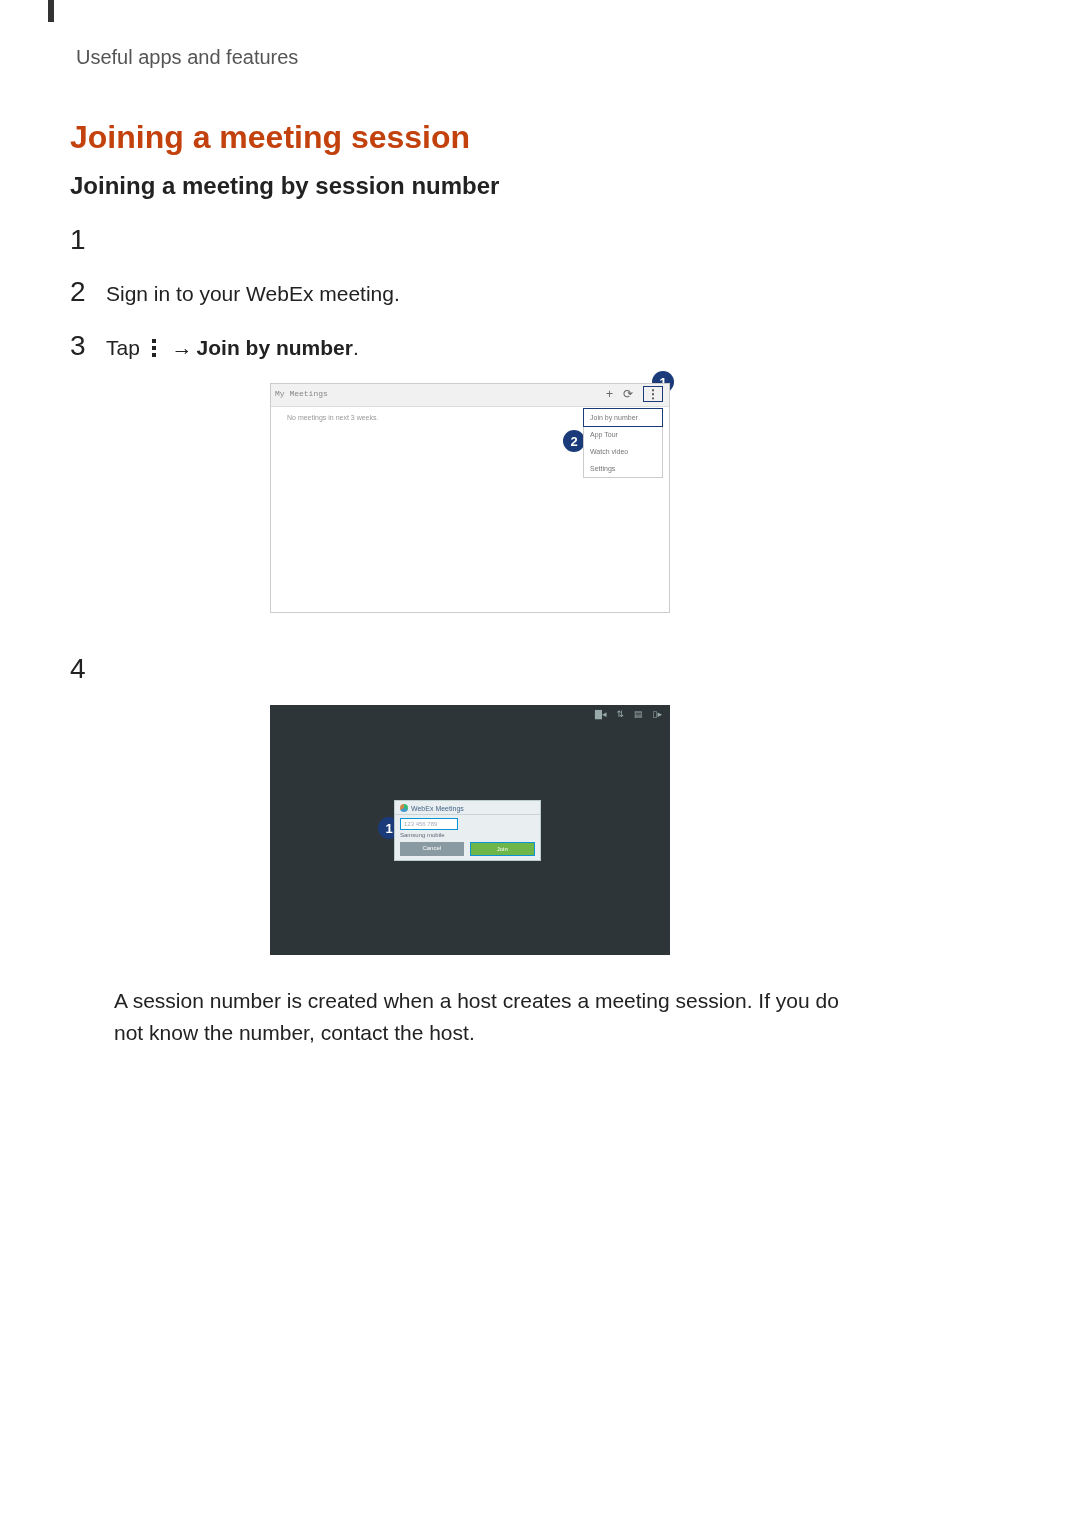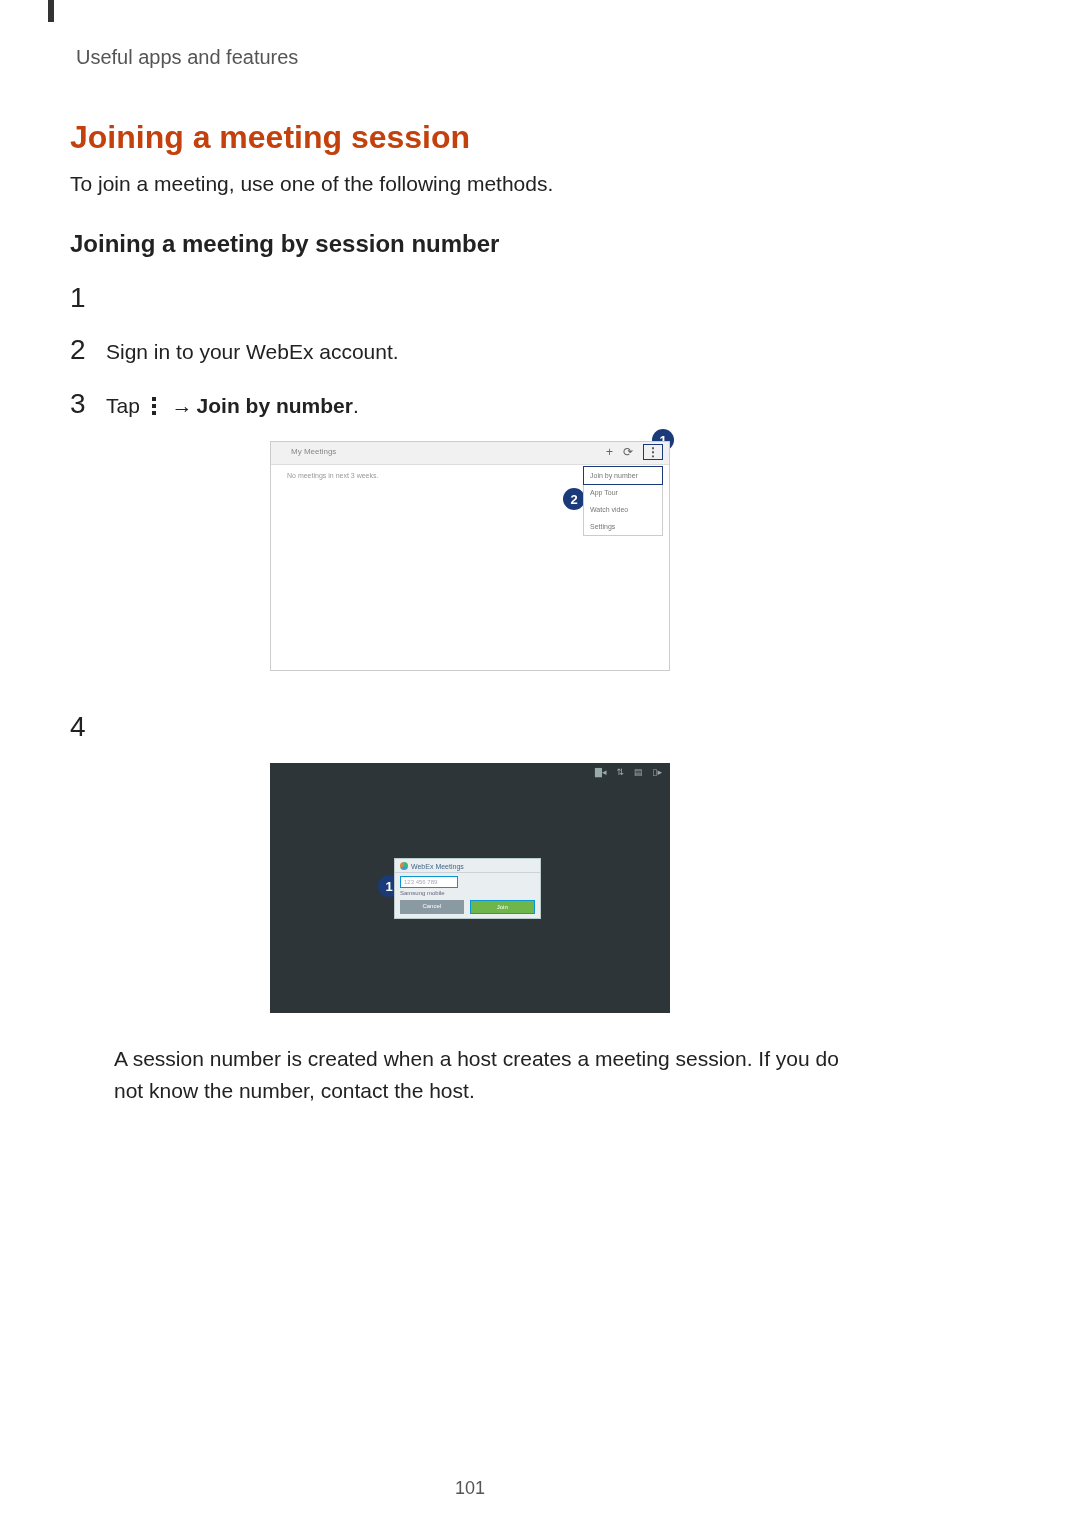--- a/index.html
+++ b/index.html
@@ -124,22 +124,23 @@
   .shot1-header {
     height: 22px;
     background: #f1f1f1;
     border-bottom: 1px solid #ddd;
     position: relative;
     font-size: 8px;
     color: #888;
   }
   .shot1-header .hdr-title {
     position: absolute;
-    left: 20px;
+    left: 4px;
     top: 5px;
+    font-family: Liberation Mono, monospace;
   }
   .shot1-header .hdr-icons {
     position: absolute;
     right: 6px;
     top: 2px;
     display: flex;
     gap: 10px;
     align-items: center;
     font-size: 12px;
     color: #666;
@@ -282,33 +283,32 @@
 </head>
 <body>
 
 <div class="page">
   <div class="edge-mark"></div>
 
   <div class="breadcrumb">Useful apps and features</div>
 
   <h1 class="section-title">Joining a meeting session</h1>
 
-  <p class="lead">To join a meeting, use one of the following methods.</p>
 
   <h2 class="sub-title">Joining a meeting by session number</h2>
 
   <div class="steps">
 
     <div class="step">
       <div class="step-num">1</div>
     </div>
 
     <div class="step">
       <div class="step-num">2</div>
-      <div class="step-text">Sign in to your WebEx account.</div>
+      <div class="step-text">Sign in to your WebEx meeting.</div>
     </div>
 
     <div class="step">
       <div class="step-num">3</div>
       <div class="step-text">
         <span>Tap </span><span class="overflow-icon"><span></span><span></span><span></span></span>
         <span class="arrow">→</span><b>Join by number</b><span>.</span>
       </div>
     </div>
 
@@ -365,14 +365,13 @@
             <div class="btn join">Join</div>
           </div>
         </div>
       </div>
     </div>
 
     <div class="note-text">A session number is created when a host creates a meeting session. If you do not know the number, contact the host.</div>
 
   </div>
 
-  <div class="page-num">101</div>
 </div>
 
 </body></html>

